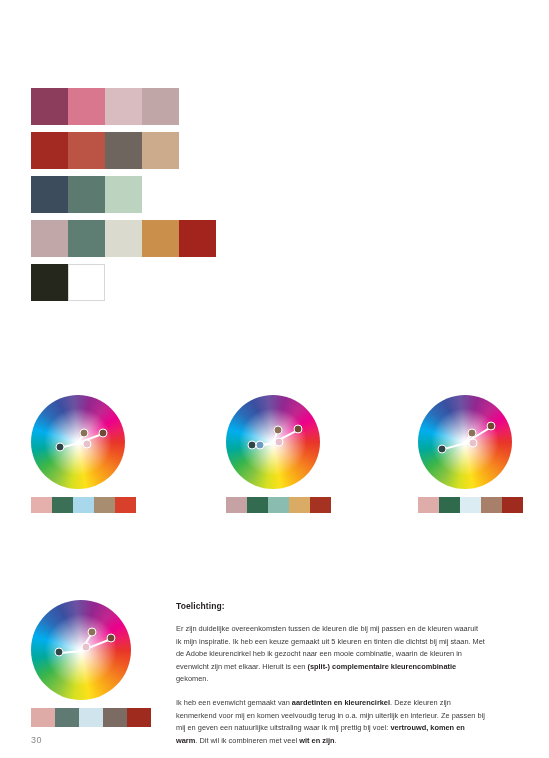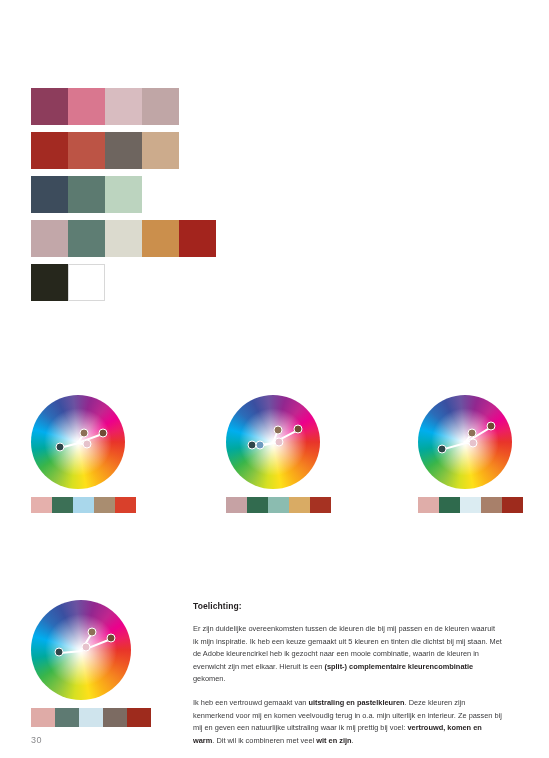--- a/index.html
+++ b/index.html
@@ -136,21 +136,21 @@
     height: 16px;
   }
   .mini-strip-final .mini-swatch {
     width: 24px;
     height: 19px;
   }
 
   
   .explain {
     position: absolute;
-    left: 193px;
+    left: 176px;
     top: 601px;
     width: 325px;
   }
   .explain-title {
     font-size: 8.5px;
     font-weight: bold;
     color: #231f20;
     margin: 0 0 12px 0;
     letter-spacing: 0.1px;
   }
@@ -298,19 +298,19 @@
         <div class="mini-swatch" style="background: rgb(158, 43, 29);"></div>
       </div>
     </div>
 
   <div class="explain">
     <div class="explain-title">Toelichting:</div>
     <p class="explain-par">
       <span>Er zijn duidelijke overeenkomsten tussen de kleuren die bij mij passen en de kleuren waaruit ik mijn inspiratie. Ik heb een keuze gemaakt uit 5 kleuren en tinten die dichtst bij mij staan. Met de Adobe kleurencirkel heb ik gezocht naar een mooie combinatie, waarin de kleuren in evenwicht zijn met elkaar. Hieruit is een </span><b>(split-) complementaire kleurencombinatie</b><span> gekomen.</span>
     </p>
     <p class="explain-par">
-      <span>Ik heb een vertrouwd gemaakt van </span><b>uitstraling en pastelkleuren</b><span>. Deze kleuren zijn kenmerkend voor mij en komen veelvoudig terug  in o.a. mijn uiterlijk en interieur. Ze passen bij mij en geven een natuurlijke uitstraling waar ik mij prettig bij voel: </span><b>vertrouwd, komen en warm</b><span>. Dit wil ik combineren met veel </span><b>wit en zijn</b><span>.</span>
+      <span>Ik heb een evenwicht gemaakt van </span><b>aardetinten en kleurencirkel</b><span>. Deze kleuren zijn kenmerkend voor mij en komen veelvoudig terug  in o.a. mijn uiterlijk en interieur. Ze passen bij mij en geven een natuurlijke uitstraling waar ik mij prettig bij voel: </span><b>vertrouwd, komen en warm</b><span>. Dit wil ik combineren met veel </span><b>wit en zijn</b><span>.</span>
     </p>
   </div>
 
   <div id="page-number">30</div>
 
 </div>
 
 </body></html>

